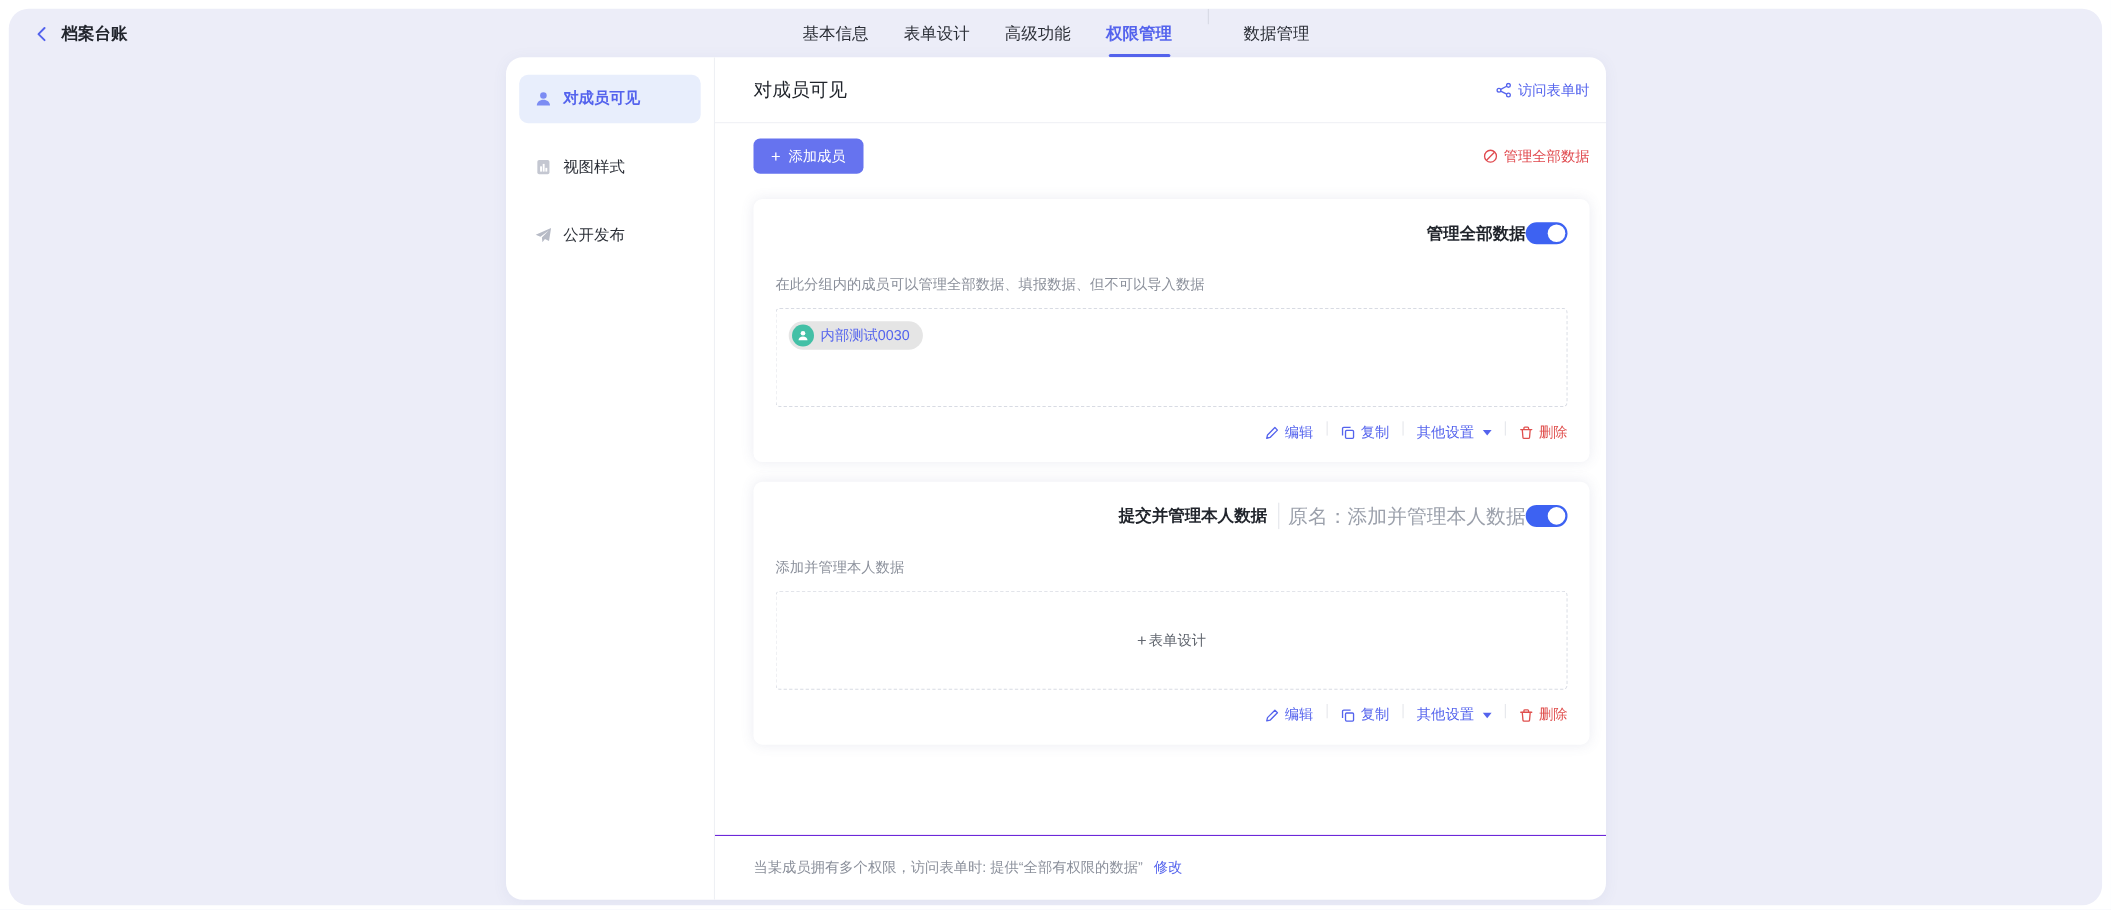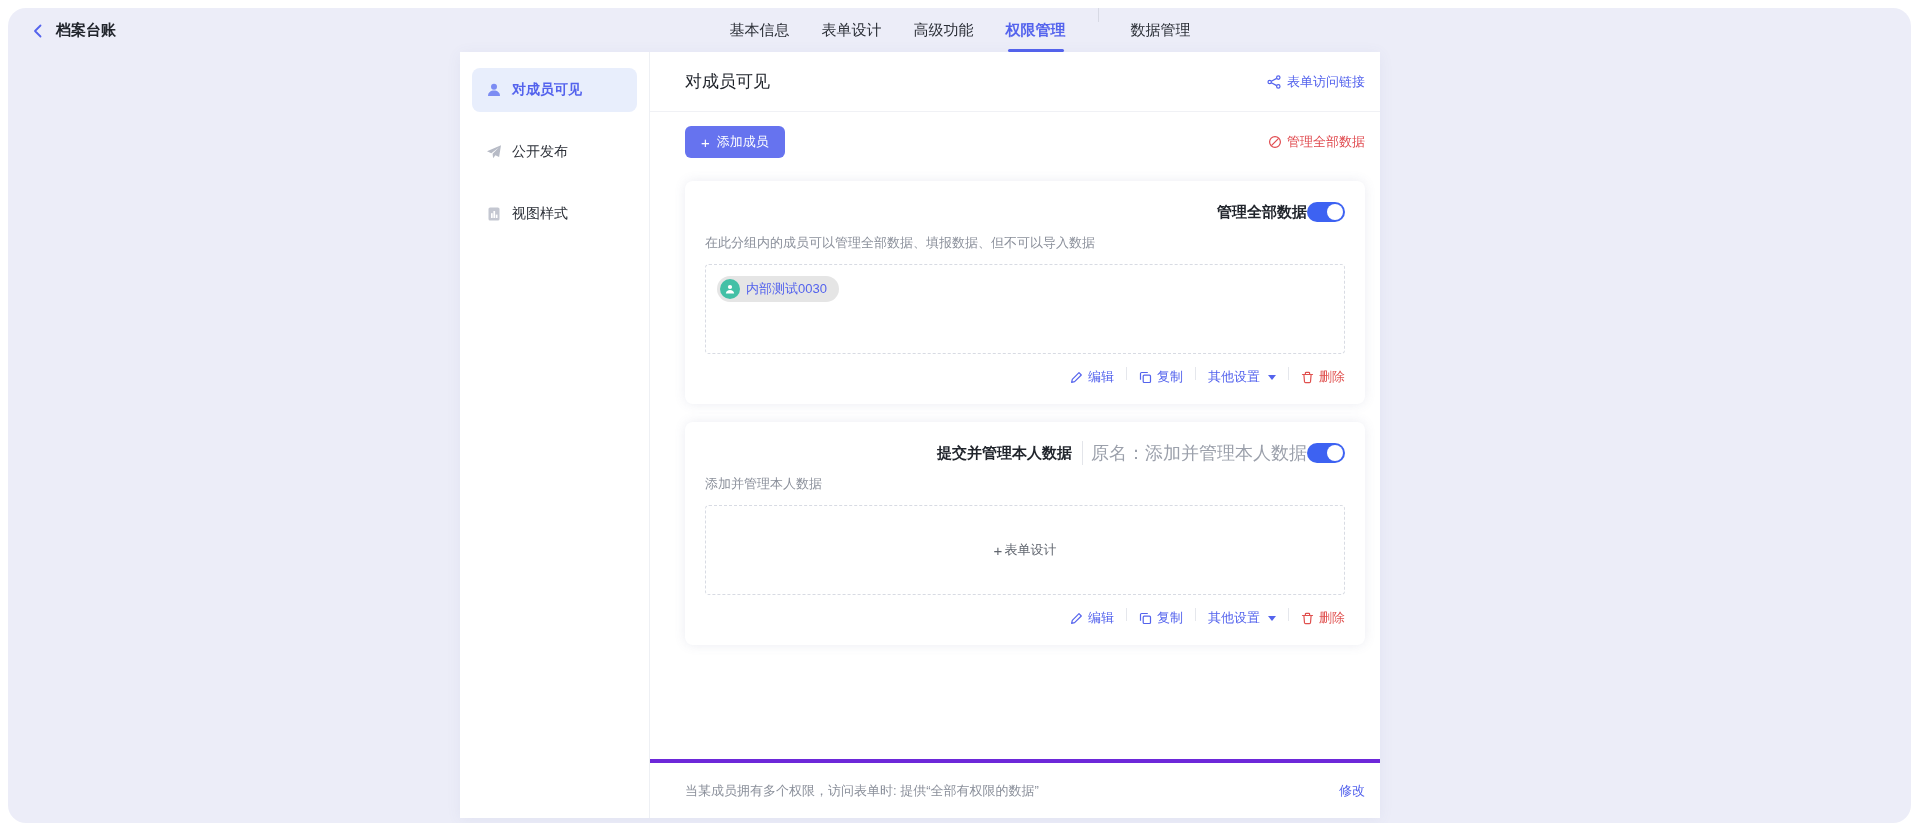--- a/index.html
+++ b/index.html
@@ -15,22 +15,22 @@
   .doc-title { position:absolute; left:48px; top:13px; font-size:15px; font-weight:600; color:#21252c; }
   .tabs { position:absolute; left:452px; width:1000px; top:0; height:44px;
           display:flex; align-items:flex-start; justify-content:center; gap:32px; }
   .tab { height:44px; display:flex; align-items:center; font-size:15px; color:#2b2f37; cursor:pointer; position:relative; }
   .tab.active { color:#5463ed; font-weight:600; }
   .tab.active::after { content:""; position:absolute; left:50%; transform:translateX(-50%);
           bottom:0; width:56px; height:3px; border-radius:2px; background:#5463ed; }
   .tab-sep { width:1px; height:14px; background:#d7d9e4; }
 
   
-  .panel { position:absolute; left:452px; top:44px; width:920px; bottom:5px;
-           background:#ffffff; border-radius:0; box-shadow:0 2px 14px rgba(90,100,150,0.07);
+  .panel { position:absolute; left:452px; top:44px; width:1000px; bottom:5px;
+           background:#ffffff; border-radius:15px; box-shadow:0 2px 14px rgba(90,100,150,0.07);
            display:flex; overflow:hidden; }
 
   
   .sidebar { width:190px; padding:16px 12px; border-right:1px solid #eef0f4; flex-shrink:0; }
   .side-item { height:44px; display:flex; align-items:center; gap:10px; padding:0 14px;
                border-radius:8px; margin-bottom:18px; font-size:14px; color:#2b2f37; cursor:pointer; }
   .side-item.active { background:#e8eefc; color:#5463ed; font-weight:600; }
   .side-icon { width:16px; height:16px; display:flex; align-items:center; justify-content:center; flex-shrink:0; }
 
   
@@ -52,40 +52,40 @@
                 box-shadow:0 0 12px rgba(90,100,150,0.12); padding:20px 20px 17px 20px; flex-shrink:0; }
   .group-card.first { margin-top:9px; }
   .card-head { display:flex; align-items:center; justify-content:flex-end; height:22px; }
   .card-title-wrap { display:flex; align-items:center; }
   .card-title { font-size:15px; font-weight:700; color:#21252c; }
   .orig-name { margin-left:10px; padding-left:8px; border-left:1px solid #e3e5ea;
                font-size:18px; color:#9ba0ab; }
   .toggle { width:38px; height:20px; border-radius:10px; background:#3d62f2; position:relative; cursor:pointer; flex-shrink:0; }
   .toggle .knob { position:absolute; right:2px; top:2px; width:16px; height:16px; border-radius:50%; background:#ffffff; }
 
-  .card-desc { margin-top:11px; font-size:13px; color:#8b909b; height:18px; line-height:18px; }
+  .card-desc { margin-top:27px; font-size:13px; color:#8b909b; height:18px; line-height:18px; }
   .member-box { margin-top:12px; height:90px; border:1px dashed #d8dbe3; border-radius:4px; padding:11px; }
   .member-box.empty { display:flex; align-items:center; justify-content:center; gap:2px;
                       color:#61666f; font-size:13px; cursor:pointer; }
   .member-box.empty .plus { font-size:15px; color:#61666f; }
   .member-chip { display:inline-flex; align-items:center; gap:6px; height:26px; border-radius:14px;
                  background:#e5e5e5; padding:0 12px 0 3px; font-size:13px; color:#5463ed; cursor:pointer; }
   .chip-avatar { width:20px; height:20px; border-radius:50%; background:#43c0a6;
                  display:flex; align-items:center; justify-content:center; }
 
   .card-actions { margin-top:13px; height:20px; display:flex; justify-content:flex-end;
                   font-size:13px; color:#5463ed; }
   .action { display:flex; align-items:center; gap:5px; cursor:pointer; }
   .action.delete { color:#e0504e; }
   .action-sep { width:1px; height:13px; background:#e5e7ec; margin:0 12px; }
   .caret { width:0; height:0; border-left:4px solid transparent; border-right:4px solid transparent;
            border-top:5px solid #5463ed; margin-left:3px; display:inline-block; }
 
-  .content-footer { margin-top:auto; flex-shrink:0; height:59px; border-top:4px solid #6d28d9;
-                    display:flex; align-items:center; justify-content:space-between; gap:10px;
+  .content-footer { margin-top:auto; flex-shrink:0; height:59px; border-top:1px solid #6d28d9;
+                    display:flex; align-items:center; justify-content:flex-start; gap:10px;
                     padding:0 15px 0 35px; font-size:13px; color:#8b909b; }
   .modify-link { color:#5463ed; cursor:pointer; }
 
   svg { display:block; }
 </style>
 </head>
 <body>
 
 <div class="app">
 
@@ -113,57 +113,57 @@
 
     <aside class="sidebar">
       <div class="side-item active">
         <span class="side-icon">
           <svg width="16" height="16" viewBox="0 0 16 16">
             <circle cx="8" cy="4.8" r="3" fill="#7c8cf3"></circle>
             <path d="M2 14c0-3.4 2.7-5.4 6-5.4s6 2 6 5.4z" fill="#7c8cf3"></path>
           </svg>
         </span>
         <span>对成员可见</span>
-      </div>
-      <div class="side-item">
-        <span class="side-icon">
-          <svg width="16" height="16" viewBox="0 0 16 16">
-            <path d="M15 1.2L1 7.3l4.3 1.9 7.6-5.7-6.3 6.3.5 4.4 2.3-3 3.7 1.9L15 1.2z" fill="#b7bbc6"></path>
-          </svg>
-        </span>
-        <span>公开发布</span>
       </div>
       <div class="side-item">
         <span class="side-icon">
           <svg width="16" height="16" viewBox="0 0 16 16">
             <rect x="2.5" y="1.5" width="11" height="13" rx="1.6" fill="#c4c7d1"></rect>
             <rect x="5" y="7.2" width="1.7" height="4.8" fill="#ffffff"></rect>
             <rect x="7.4" y="5" width="1.7" height="7" fill="#ffffff"></rect>
             <rect x="9.8" y="8.6" width="1.7" height="3.4" fill="#ffffff"></rect>
           </svg>
         </span>
         <span>视图样式</span>
+      </div>
+      <div class="side-item">
+        <span class="side-icon">
+          <svg width="16" height="16" viewBox="0 0 16 16">
+            <path d="M15 1.2L1 7.3l4.3 1.9 7.6-5.7-6.3 6.3.5 4.4 2.3-3 3.7 1.9L15 1.2z" fill="#b7bbc6"></path>
+          </svg>
+        </span>
+        <span>公开发布</span>
       </div>
     </aside>
 
     <main class="content">
 
       <div class="content-header">
         <div class="page-title">对成员可见</div>
         <div class="form-link">
           <span>
             <svg width="14" height="14" viewBox="0 0 14 14" fill="none" stroke="#5463ed" stroke-width="1.2">
               <circle cx="11.3" cy="2.6" r="1.7"></circle>
               <circle cx="2.7" cy="7" r="1.7"></circle>
               <circle cx="11.3" cy="11.4" r="1.7"></circle>
               <line x1="4.3" y1="6.2" x2="9.7" y2="3.4"></line>
               <line x1="4.3" y1="7.8" x2="9.7" y2="10.6"></line>
             </svg>
           </span>
-          <span>表单访问链接</span>
+          <span>访问表单时</span>
         </div>
       </div>
 
       <div class="toolbar">
         <button class="add-btn">
           <span class="plus">+</span>
           <span>添加成员</span>
         </button>
         <div class="disable-link">
           <span>

